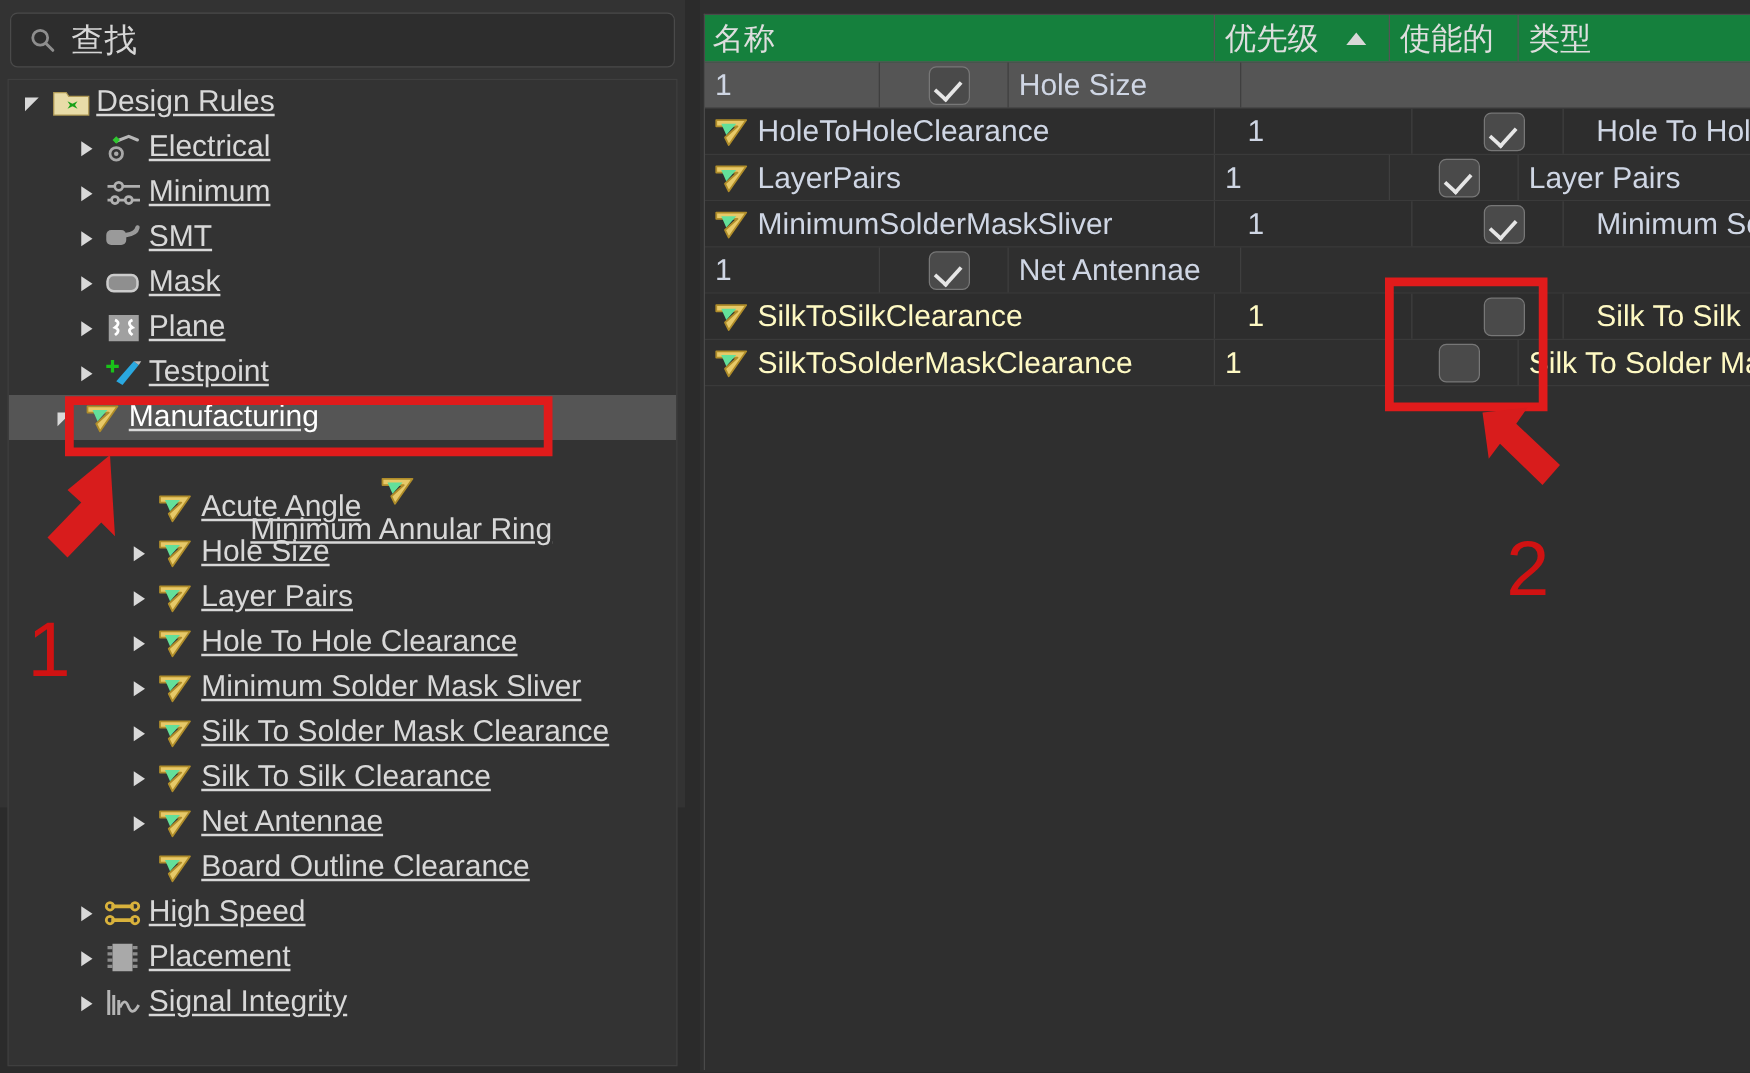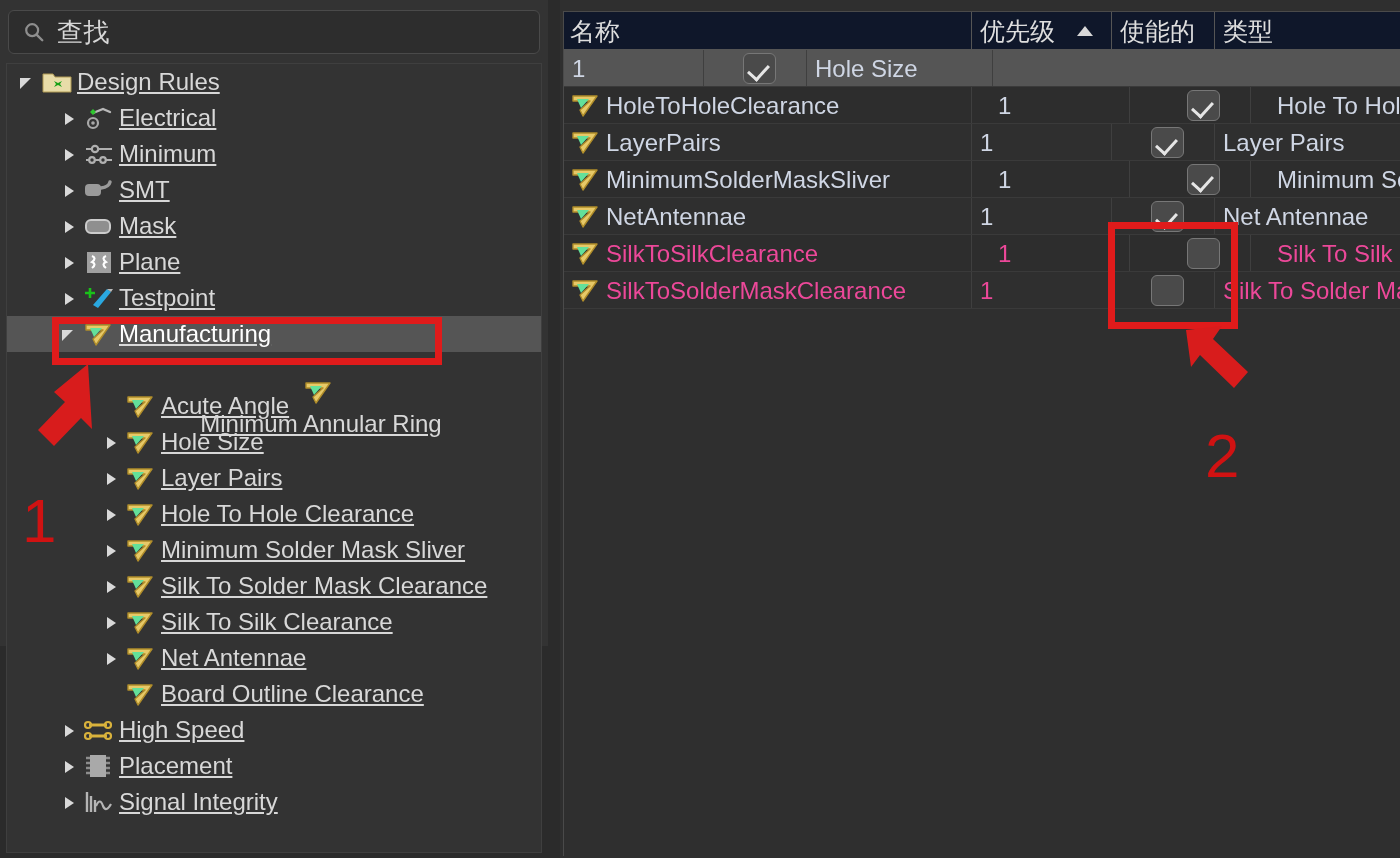--- a/index.html
+++ b/index.html
@@ -56,37 +56,37 @@
   #right-panel {
     position: absolute; left: 560px; top: 0; width: 840px; height: 858px;
     background: #2f2f2f;
   }
   #grid {
     position: absolute; left: 3px; top: 11px; width: 837px; height: 845px;
     background: #2f2f2f; border-top: 1px solid #4a4a4a; border-left: 1px solid #4a4a4a;
     overflow: hidden;
   }
   .grid-head {
-    display: flex; height: 38px; background: #0f172a;
+    display: flex; height: 38px; background: #15803d;
     border-bottom: 1px solid #555;
   }
   .grid-head .cell {
     color: #dedede; font-size: 25px; line-height: 38px;
     padding-left: 8px; border-right: 1px solid #555;
     position: relative; overflow: hidden;
   }
   .grid-row { display: flex; height: 37px; border-bottom: 1px solid #3a3a3a; }
   .grid-row.selected { background: #555555; }
   .grid-row.alt { background: #2d2d2d; gap: 18px; }
   .grid-row .cell {
     color: #cfd6e4; font-size: 24px; line-height: 37px;
     padding-left: 8px; border-right: 1px solid #3f3f3f;
     overflow: hidden; white-space: nowrap; position: relative;
   }
-  .grid-row.disabled .cell { color: #ec4899; }
+  .grid-row.disabled .cell { color: #fef9c3; }
   .c-name { width: 408px; flex: 0 0 408px; display: flex; align-items: center; padding-left: 6px !important; }
   .c-prio { width: 140px; flex: 0 0 140px; }
   .c-enab { width: 103px; flex: 0 0 103px; display: flex; align-items: center; justify-content: center; }
   .c-type { width: 186px; flex: 0 0 186px; }
   .name-txt { margin-left: 4px; }
   .grid-row.selected .name-txt { color: #ffffff; }
   .sort-arrow {
     position: absolute; right: 18px; top: 14px; width: 0; height: 0;
     border-bottom: 10px solid #d8d8d8;
     border-left: 8px solid transparent; border-right: 8px solid transparent;
@@ -196,21 +196,21 @@
           <span class="tw-arrow">
             <span class="tri-right"></span>
           </span>
           <span class="tw-icon"><svg viewBox="0 0 32 28" width="32" height="28">
               <path d="M7 4v10M2 9h10" stroke="#19c219" stroke-width="2.6"></path>
               <path d="M24 5 l4 3 -13 16 -5 -3z" fill="#2aa8e0"></path>
               <path d="M24 5 l4 3 2 -3z" fill="#bbbbbb"></path>
             </svg></span>
           <span class="tw-label">Testpoint</span>
         </div>
-        <div class="tree-row selected" style="padding-left: 50px; text-align: right;">
+        <div class="tree-row selected" style="padding-left: 34px; text-align: right;">
           <span class="tw-arrow">
             <span class="tri-down"></span>
           </span>
           <span class="tw-icon"><svg viewBox="0 0 32 28" width="32" height="28">
               <path d="M3 5 H27 L13 25 L10 19 L20 10 H3 Z" fill="#e7c968" stroke="#b08d2a" stroke-width="1.4" stroke-linejoin="round"></path>
               <path d="M7 8 H19 L11 17 Z" fill="#63e09a"></path>
             </svg></span>
           <span class="tw-label">Manufacturing</span>
         </div>
         <div class="tree-row" style="padding-left: 92px; flex-direction: column;">
@@ -405,29 +405,20 @@
               </span>
               <span class="name-txt">MinimumSolderMaskSliver</span>
             </div>
             <div class="cell c-prio">1</div>
             <div class="cell c-enab">
               <span class="chk on"></span>
             </div>
             <div class="cell c-type">Minimum Solder Mask Sliver</div>
           </div>
           <div class="grid-row">
-            <div class="cell c-name">
-              <span style="display: inline-flex; align-items: center;">
-                <svg viewBox="0 0 32 28" width="32" height="28">
-                  <path d="M3 5 H27 L13 25 L10 19 L20 10 H3 Z" fill="#e7c968" stroke="#b08d2a" stroke-width="1.4" stroke-linejoin="round"></path>
-                  <path d="M7 8 H19 L11 17 Z" fill="#63e09a"></path>
-                </svg>
-              </span>
-              <span class="name-txt">NetAntennae</span>
-            </div>
             <div class="cell c-prio">1</div>
             <div class="cell c-enab">
               <span class="chk on"></span>
             </div>
             <div class="cell c-type">Net Antennae</div>
           </div>
           <div class="grid-row alt disabled">
             <div class="cell c-name">
               <span style="display: inline-flex; align-items: center;">
                 <svg viewBox="0 0 32 28" width="32" height="28">

